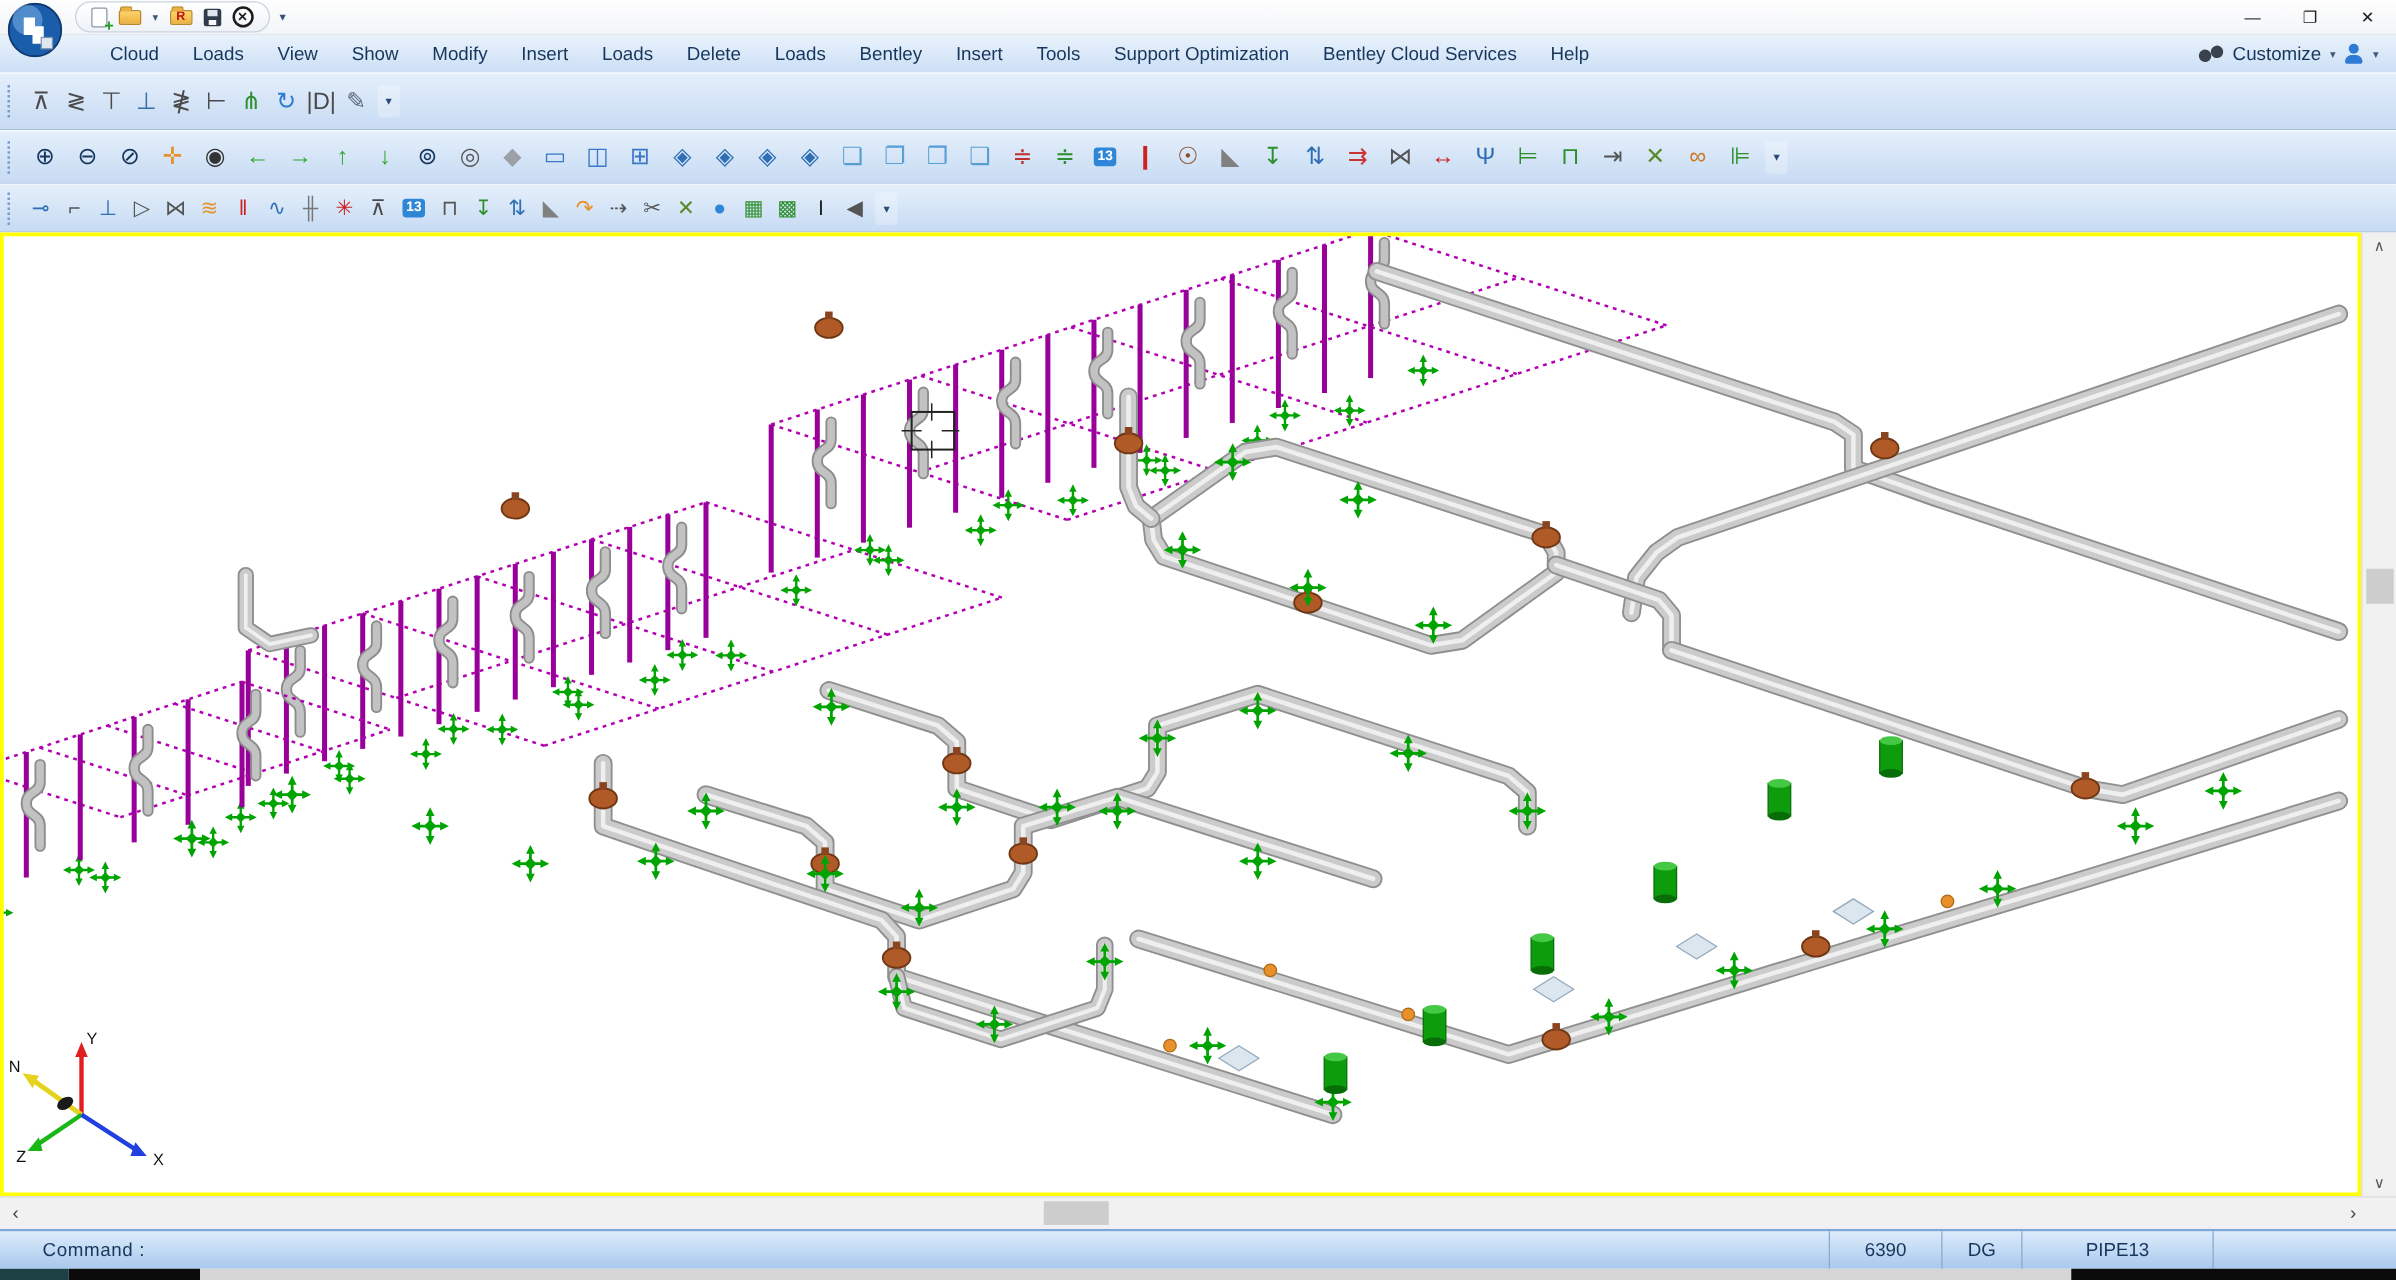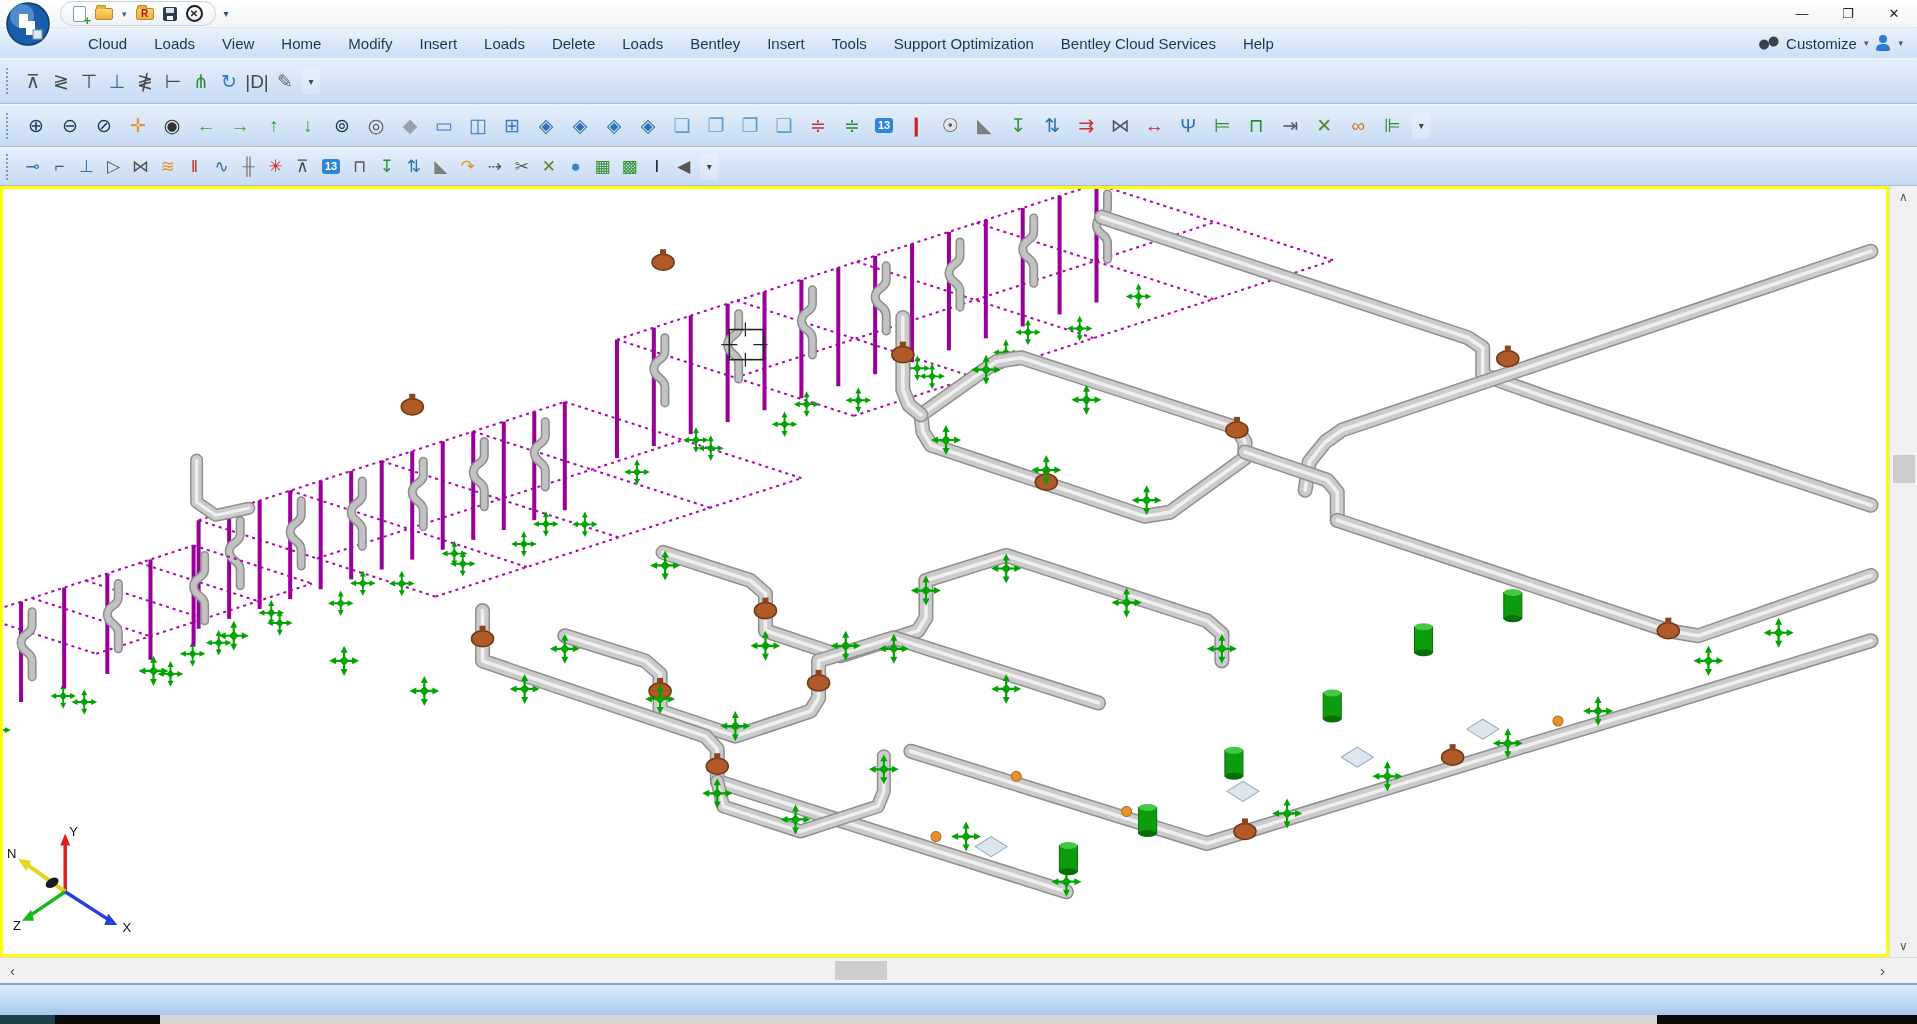--- a/index.html
+++ b/index.html
@@ -109,21 +109,21 @@
     <span class="win-btn">❐</span>
     <span class="win-btn">✕</span>
   </div>
 </div>
 
 <div class="menubar">
   <div class="menu-items">
       <span class="menu-item">Cloud</span>
       <span class="menu-item">Loads</span>
       <span class="menu-item">View</span>
-      <span class="menu-item">Home</span>
+      <span class="menu-item">Show</span>
       <span class="menu-item">Modify</span>
       <span class="menu-item">Insert</span>
       <span class="menu-item">Loads</span>
       <span class="menu-item">Delete</span>
       <span class="menu-item">Loads</span>
       <span class="menu-item">Bentley</span>
       <span class="menu-item">Insert</span>
       <span class="menu-item">Tools</span>
       <span class="menu-item">Support Optimization</span>
       <span class="menu-item">Bentley Cloud Services</span>
@@ -495,20 +495,27 @@
   </div>
 </div>
 
 <div class="hscroll">
   <span class="hchev" style="left:10px">‹</span>
   <span class="hchev" style="right:32px">›</span>
   <div class="hthumb"></div>
 </div>
 
 <div class="statusbar">
+  <span class="cmd">Command :</span>
+  <div class="cells">
+    <span class="cell c1">6390</span>
+    <span class="cell c2">DG</span>
+    <span class="cell c3">PIPE13</span>
+    <span class="cell c4"></span>
+  </div>
 </div>
 
 <div class="bottomstrip">
   <div class="bs1"></div>
   <div class="bs2"></div>
   <div class="bs3"></div>
   <div class="bs4"></div>
 </div>
 
 </body></html>

